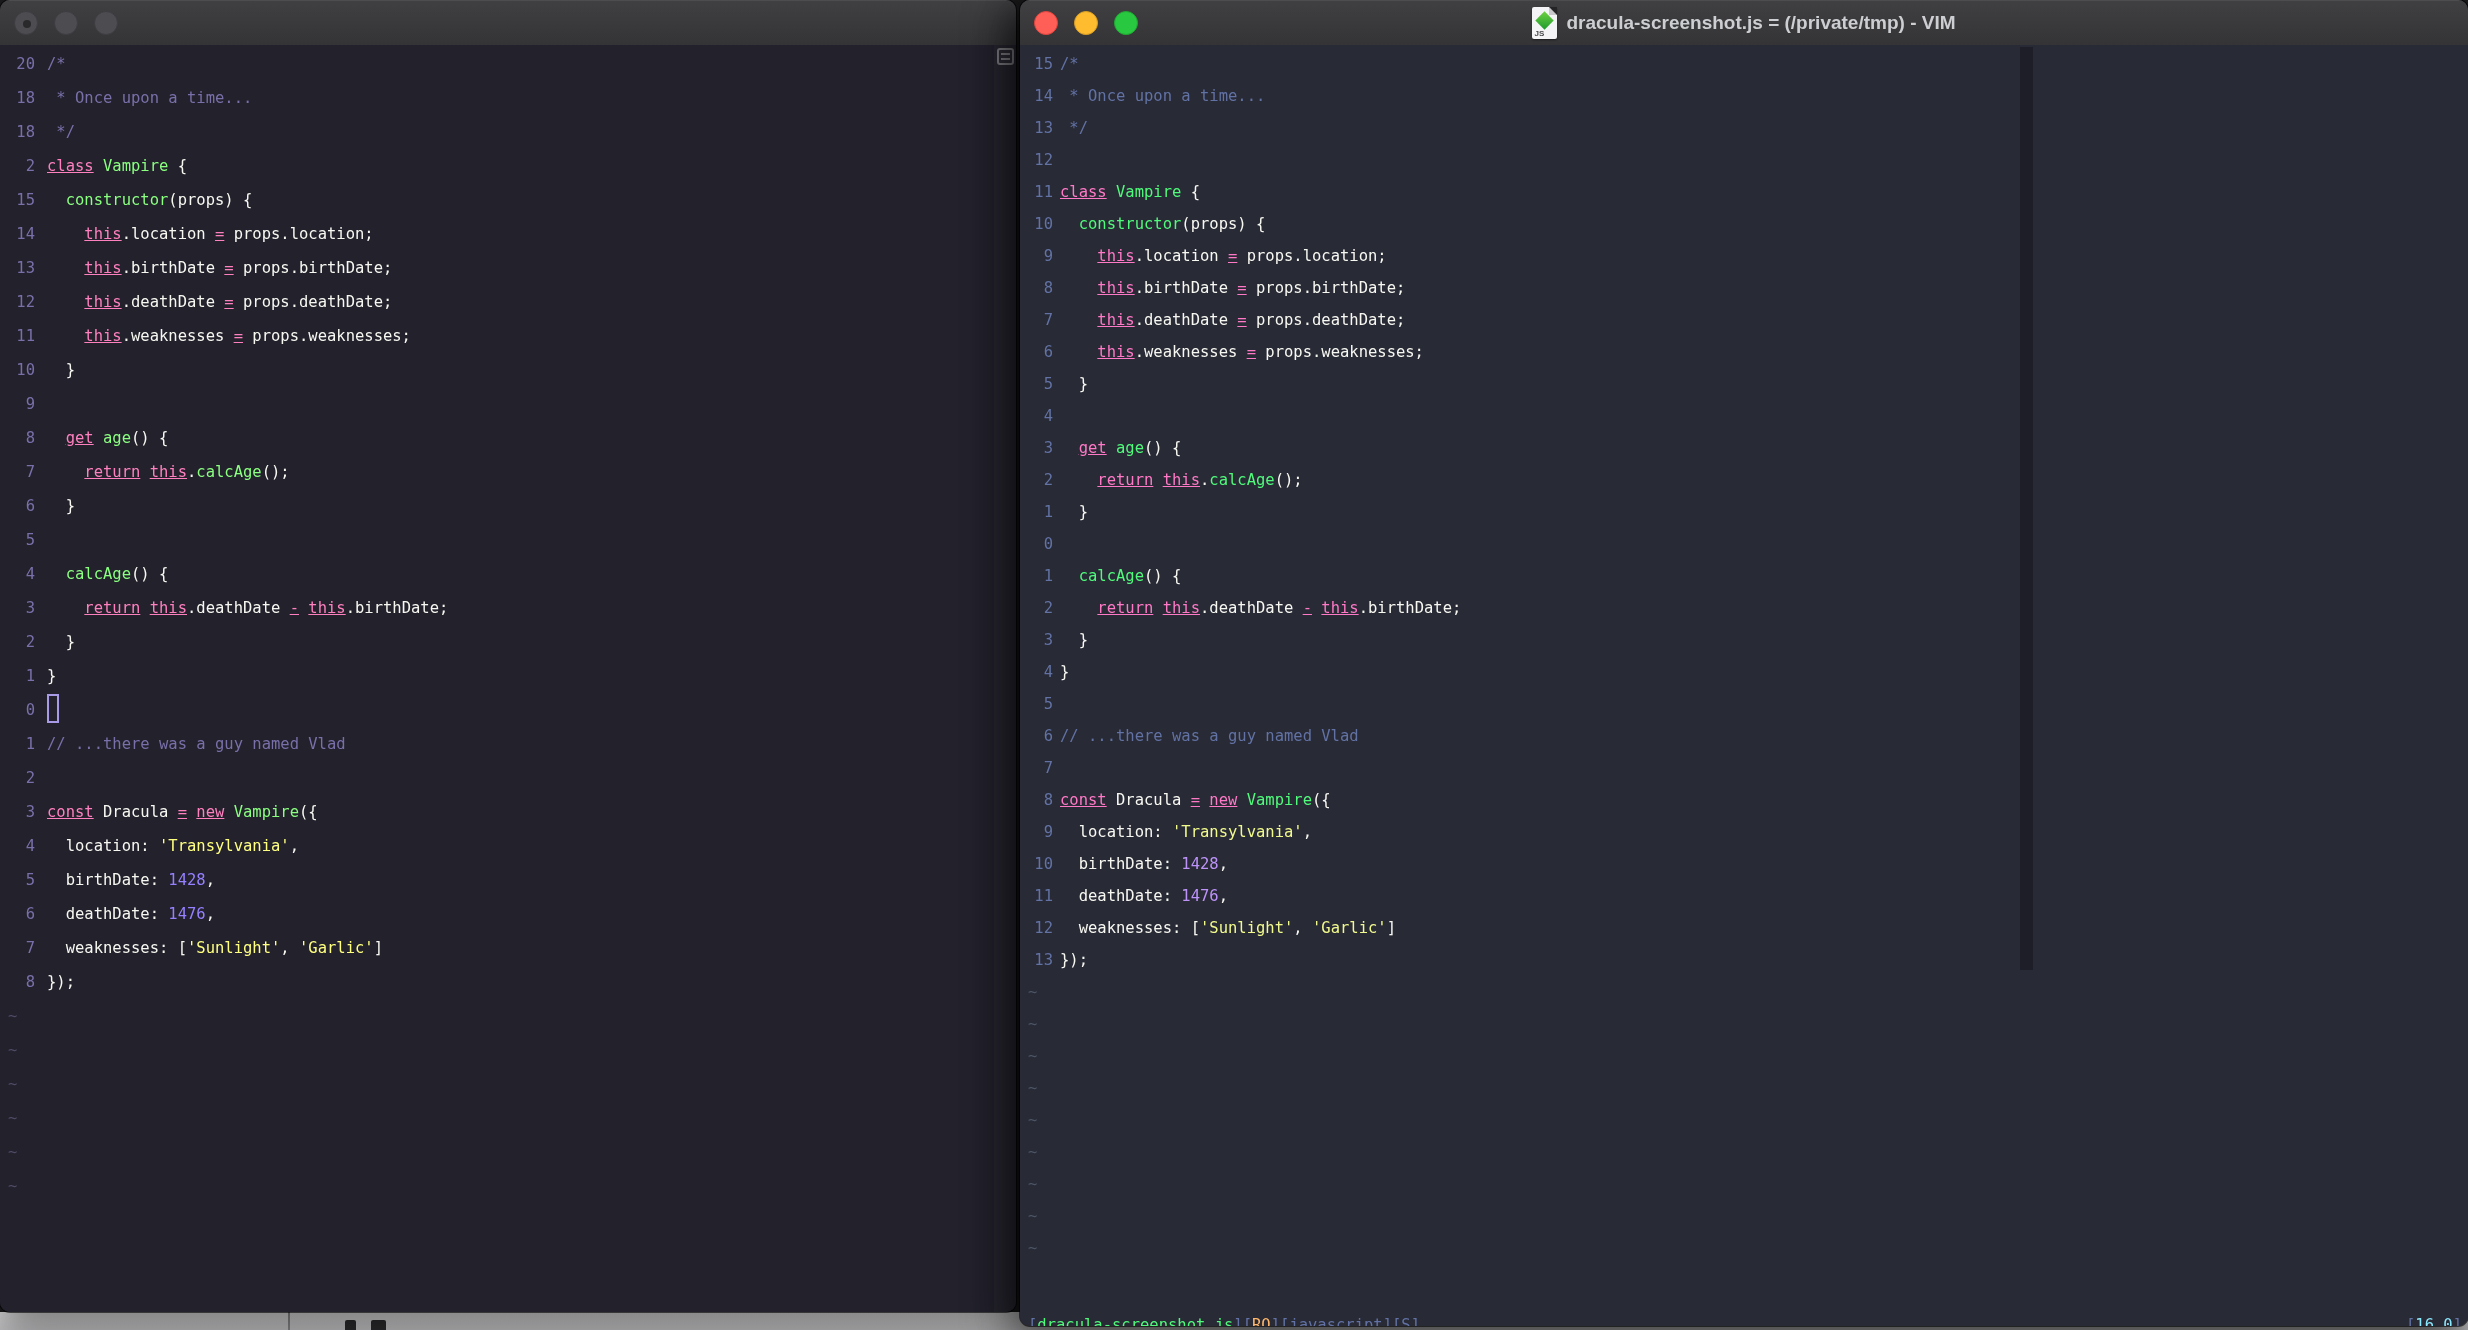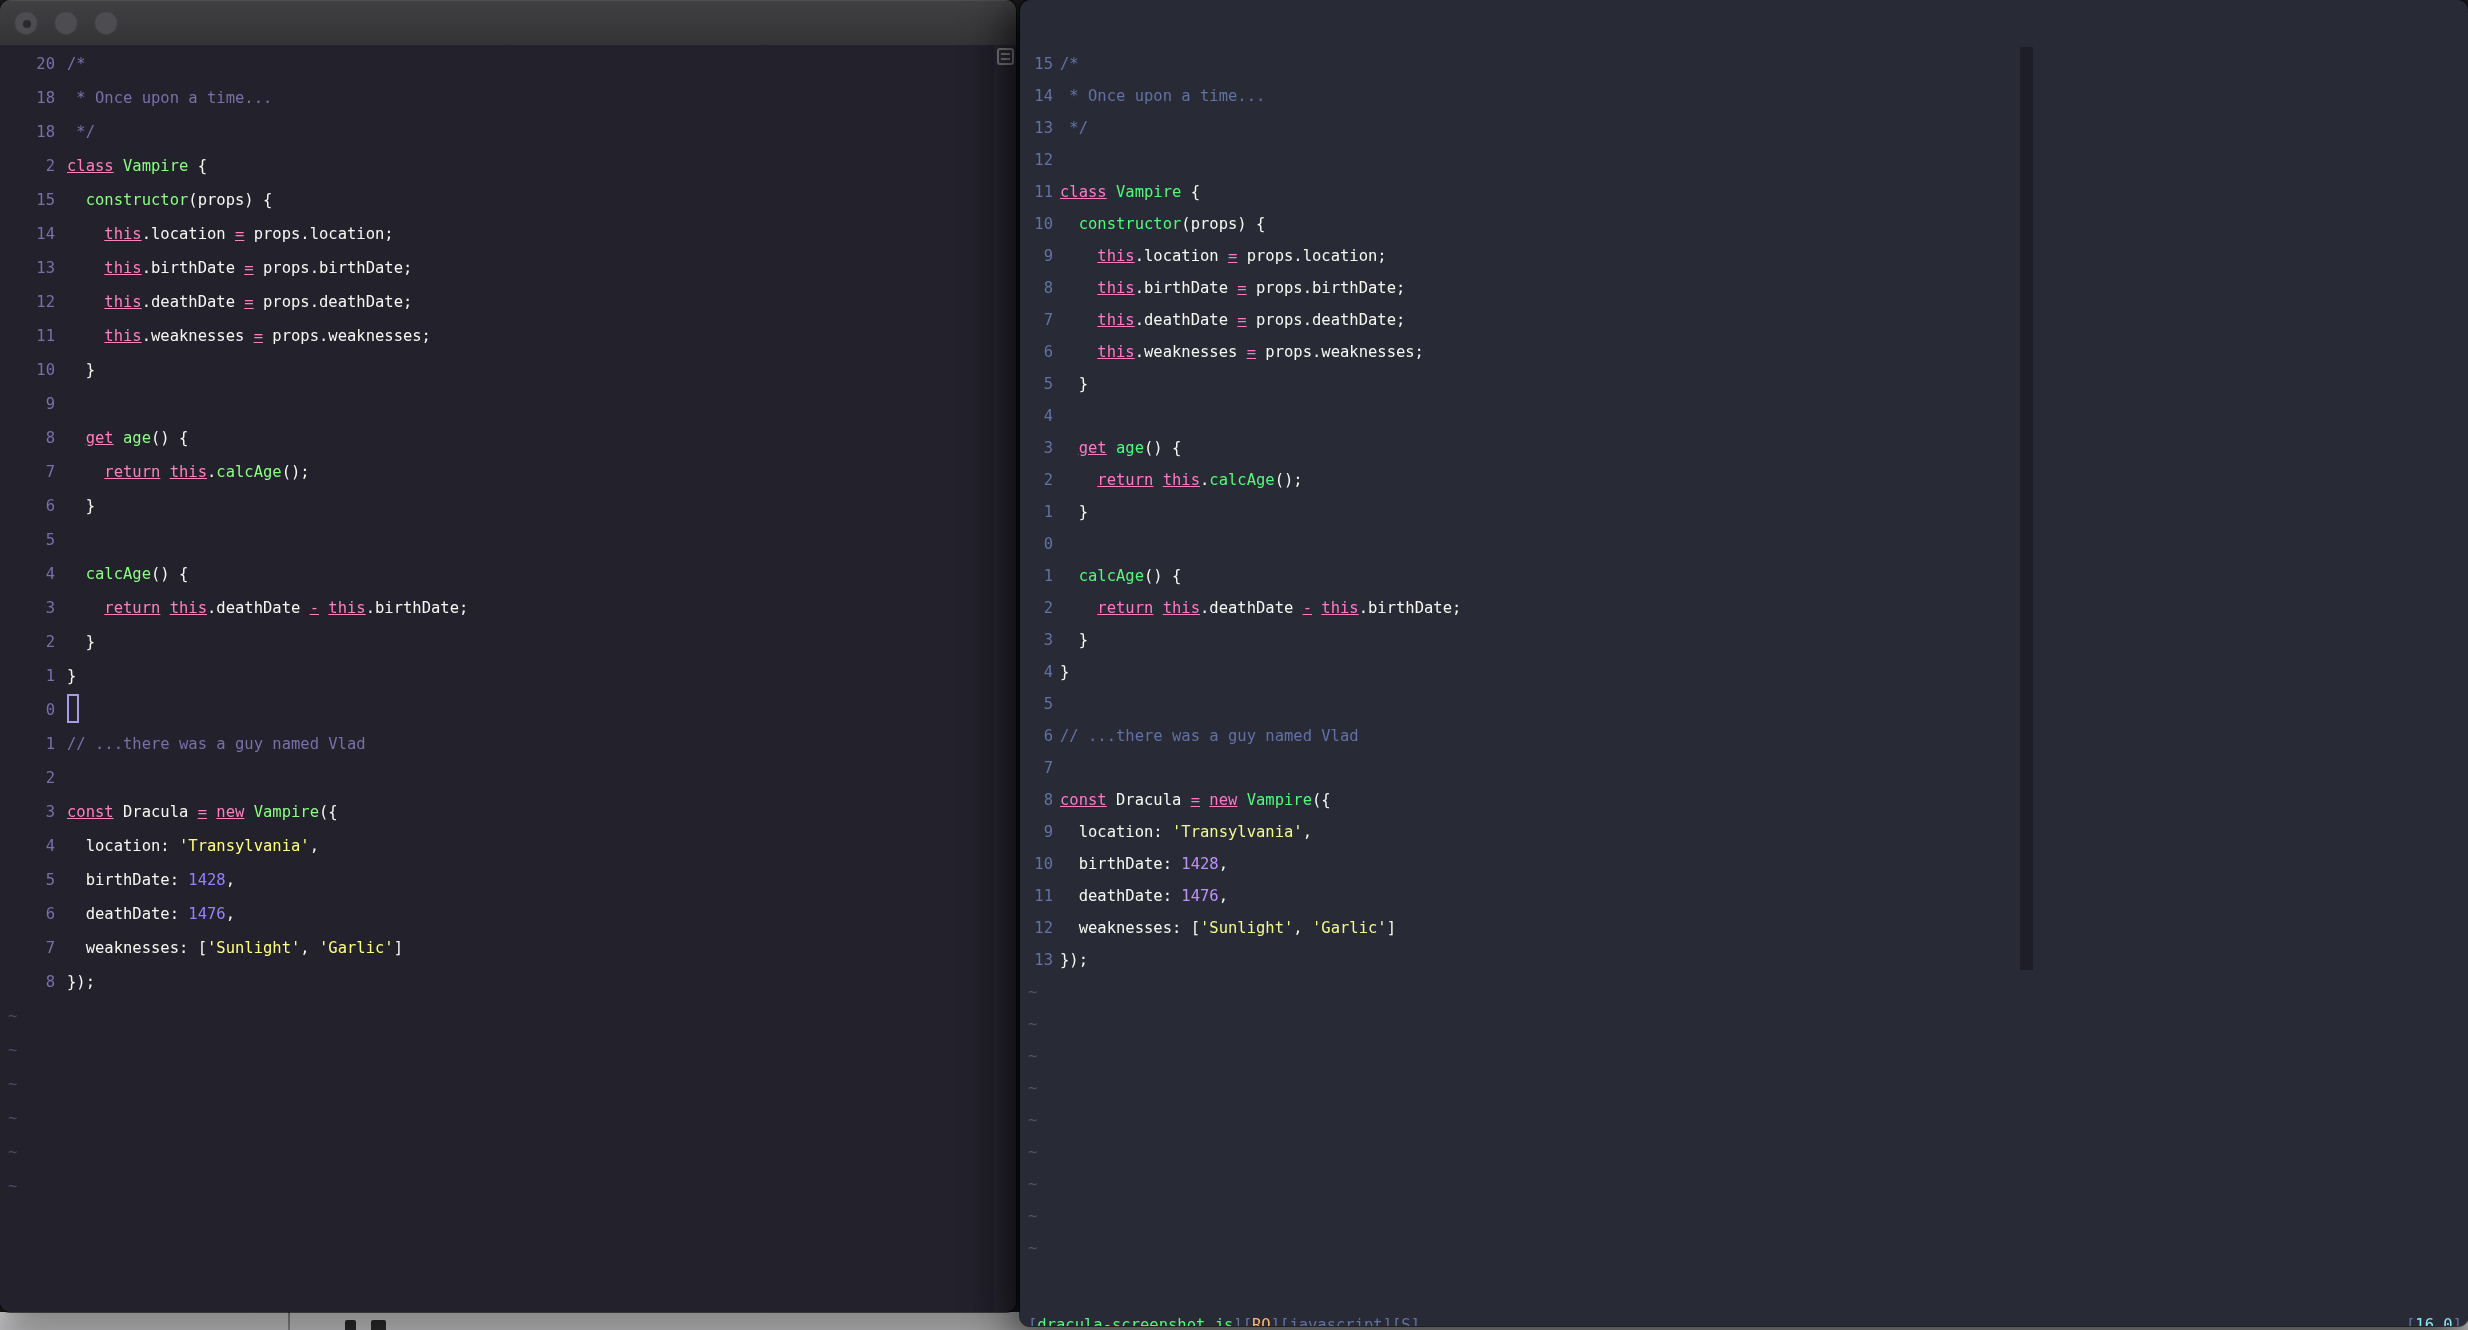--- a/index.html
+++ b/index.html
@@ -68,21 +68,21 @@
 
   
   .vim{position:absolute;left:0;right:0;top:45px;bottom:0;background:var(--bg);}
   .code,.statusline,.cmdline{
     font-family:"DejaVu Sans Mono",monospace;font-size:15.5px;line-height:var(--lh);
   }
   #win-left .code{position:absolute;left:0;right:0;top:2px;}
   #win-right .code{position:absolute;left:0;right:0;top:3px;}
   .line{display:flex;height:var(--lh);white-space:pre;}
   .lnum{flex:none;text-align:right;color:var(--gutter);}
-  #win-left .lnum{width:35px;padding-left:20px;}
+  #win-left .lnum{width:35px;}
   #win-right .lnum{width:33px;}
   #win-left .ltext{margin-left:12px;}
   #win-right .ltext{margin-left:7px;}
   .ltext{white-space:pre;color:var(--fg);}
   .line.tilde{display:block;padding-left:8px;color:var(--tilde);}
   .cursor-hollow{
     display:inline-block;width:8px;height:25px;border:2px solid var(--cursor);
     vertical-align:middle;transform:translateY(-2px);
   }
 
@@ -167,20 +167,36 @@
         <div class="line tilde">~</div>
       </div>
     <div class="scroll-widget">
         <span></span>
         <span></span>
       </div>
   </div>
 </section>
 
 <section class="window" id="win-right" style="--bg: #282A36; --fg: #F8F8F2; --comment: #6272A4; --keyword: #FF79C6; --func: #50FA7B; --string: #F1FA8C; --number: #BD93F9; --cyan: #8BE9FD; --orange: #FFB86C; --gutter: #6272A4; --tilde: #4C5568; --cursor: #F8F8F2;">
+  <header class="titlebar">
+    <div class="lights">
+      <span class="light red"></span>
+      <span class="light yellow"></span>
+      <span class="light green"></span>
+    </div>
+    <div class="title-right-wrap">
+      <span class="doc-icon">
+        <span class="fold2"></span>
+          <span class="fold"></span>
+        <span class="vim-diamond"></span>
+        <span class="js-label">JS</span>
+      </span>
+      <span class="title title-right">dracula-screenshot.js = (/private/tmp) - VIM</span>
+    </div>
+  </header>
   <div class="vim">
     <div class="code">
         <div class="line"><span class="lnum">15</span><span class="ltext"><span class="tk-cm">/*</span></span></div>
         <div class="line"><span class="lnum">14</span><span class="ltext"><span class="tk-cm"> * Once upon a time...</span></span></div>
         <div class="line"><span class="lnum">13</span><span class="ltext"><span class="tk-cm"> */</span></span></div>
         <div class="line"><span class="lnum">12</span><span class="ltext"></span></div>
         <div class="line"><span class="lnum">11</span><span class="ltext"><span class="tk-kw">class</span><span class="tk-fg"> </span><span class="tk-fn">Vampire</span><span class="tk-fg"> {</span></span></div>
         <div class="line"><span class="lnum">10</span><span class="ltext"><span class="tk-fg">  </span><span class="tk-fn">constructor</span><span class="tk-fg">(props) {</span></span></div>
         <div class="line"><span class="lnum">9</span><span class="ltext"><span class="tk-fg">    </span><span class="tk-kw">this</span><span class="tk-fg">.location </span><span class="tk-kw">=</span><span class="tk-fg"> props.location;</span></span></div>
         <div class="line"><span class="lnum">8</span><span class="ltext"><span class="tk-fg">    </span><span class="tk-kw">this</span><span class="tk-fg">.birthDate </span><span class="tk-kw">=</span><span class="tk-fg"> props.birthDate;</span></span></div>

